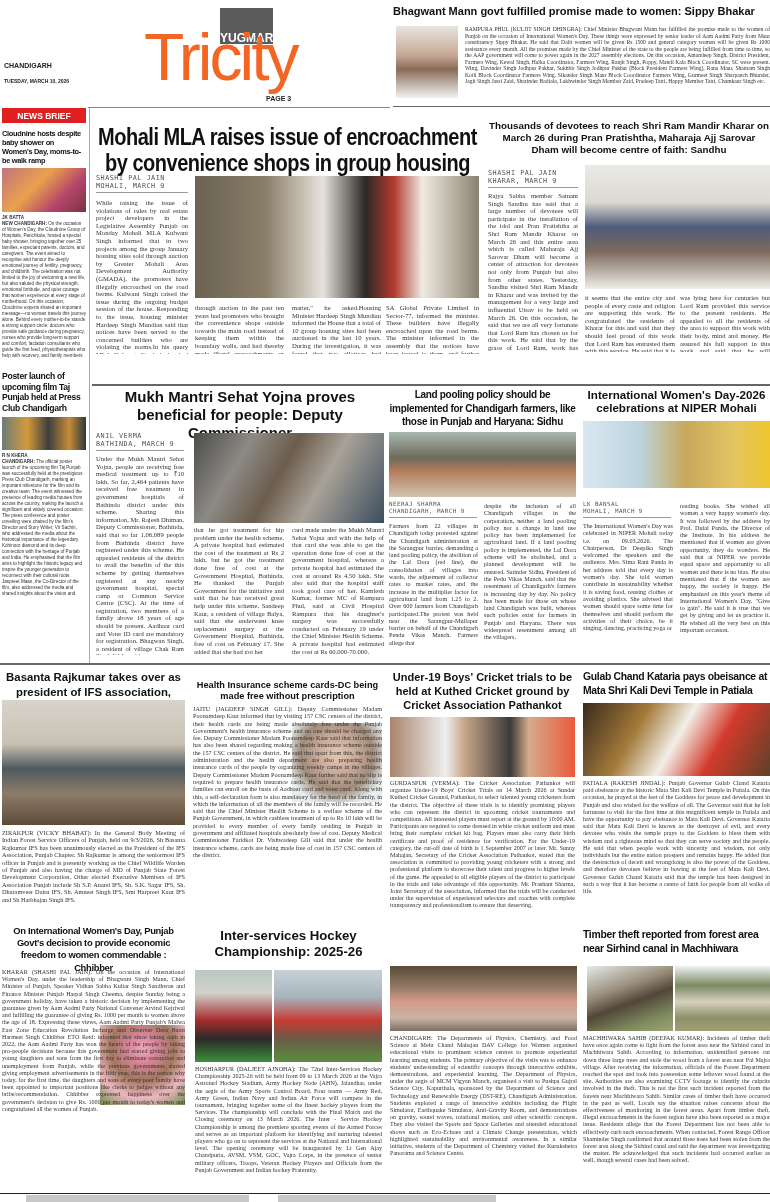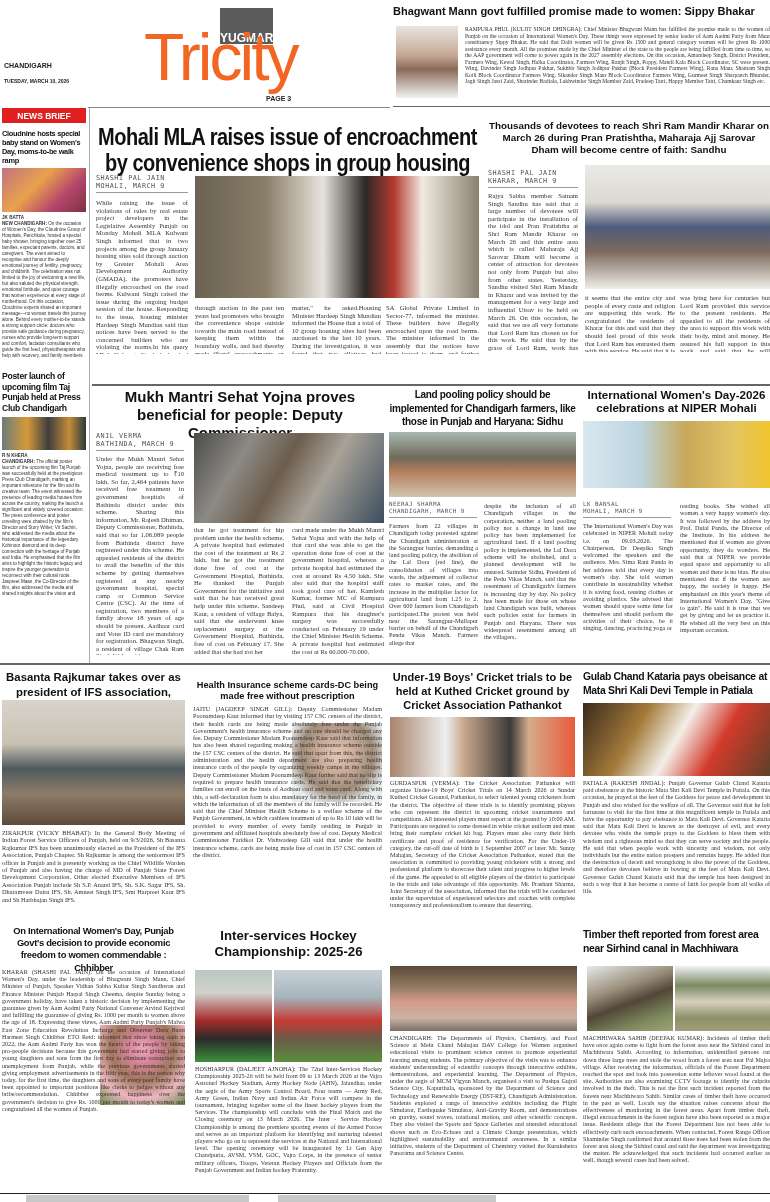--- a/index.html
+++ b/index.html
@@ -29,21 +29,21 @@
 
 <div class="abs" style="left:393px;top:4px;width:377px;height:100px;">
   <div class="head" style="font-size:11px;text-align:left;line-height:14px;">Bhagwant Mann govt fulfilled promise made to women: Sippy Bhakar</div>
   <div class="photo" style="left:3px;top:22px;width:62px;height:72px;background:linear-gradient(180deg,#e8e4e0 0%,#c7a995 40%,#8a6b58 60%,#f2f2f2 100%)"></div>
   <div class="abs body" style="left:72px;top:22px;width:305px;height:78px;font-size:5.6px;line-height:6.5px;overflow:hidden">RAMPURA PHUL (KULJIT SINGH DHINGRA): Chief Minister Bhagwant Mann has fulfilled the promise made to the women of Punjab on the occasion of International Women's Day. These things were expressed by senior leader of Aam Aadmi Party from Maur constituency Sippy Bhakar. He said that Dalit women will be given Rs 1500 and general category women will be given Rs 1000 assistance every month. All the promises made by the Chief Minister of the state to the people are being fulfilled from time to time, so the AAP government will come to power again in the 2027 assembly elections. On this occasion, Amandeep Singh, District President, Farmers Wing, Kewal Singh, Halka Coordinator, Farmers Wing, Ranjit Singh, Poppy, Mandi Kala Block Coordinator, SC were present. Wing, Davinder Singh Jodhpur Pakhar, Sukhbir Singh Jodhpur Pakhar (Block President Farmers Wing), Rana Maur, Shatnam Singh Kotli Block Coordinator Farmers Wing, Sikander Singh Maur Block Coordinator Farmers Wing, Gurmeet Singh Sharpanch Bhunder, Jagit Singh Jassi Zaid, Sharinder Badiala, Lakhwinder Singh Member Zaid, Pradeep Tatri, Happy Member Tatri, Chamkaur Singh etc.</div>
 </div>
 <div class="hr" style="left:393px;top:106px;width:377px;height:1px"></div>
 
 <div class="abs" style="left:2px;top:108px;width:84px;height:560px;">
   <div class="sans" style="background:#e02020;color:#fff;font-size:8.5px;font-weight:bold;text-align:center;padding:3px 0;height:15px">NEWS BRIEF</div>
-  <div class="cond" style="font-size:7.4px;line-height:9px;margin-top:6px;color:#111">Cloudnine hosts special baby stand on Women's Day, moms-to-be walk ramp</div>
+  <div class="cond" style="font-size:7.4px;line-height:9px;margin-top:6px;color:#111">Cloudnine hosts despite baby shower on Women's Day, moms-to-be walk ramp</div>
   <div class="photo" style="position:relative;width:84px;height:44px;margin-top:3px;background:linear-gradient(135deg,#c0737f,#e9a24c 40%,#b5466b 70%,#7a3442)"></div>
   <div class="tiny" style="margin-top:3px;font-weight:bold">JK BATTA</div>
   <div class="tiny" style="height:138px;overflow:hidden"><b>NEW CHANDIGARH:</b> <span>On the occasion of Women's Day, the Cloudnine Group of Hospitals, Panchkula, hosted a special baby shower, bringing together over 25 families, expectant parents, doctors, and caregivers. The event aimed to recognise and honour the deeply emotional journey of fertility, pregnancy, and childbirth. The celebration was not limited to the joy of welcoming a new life, but also saluted the physical strength, emotional fortitude, and quiet courage that women experience at every stage of motherhood. On this occasion, Cloudnine experts shared an important message—no woman travels this journey alone. Behind every mother-to-be stands a strong support circle: doctors who provide safe guidance during pregnancy, nurses who provide long-term support and comfort, lactation consultants who guide the first feed, physiotherapists who help with recovery, and family members who stand by her with love, trust, and strength. All of this reminds us that a family is truly built with the support of an entire "village."</span></div>
   <div class="cond" style="font-size:8.6px;line-height:10.5px;margin-top:12px;color:#111">Poster launch of upcoming film Taj Punjab held at Press Club Chandigarh</div>
   <div class="photo" style="position:relative;width:84px;height:33px;margin-top:4px;background:linear-gradient(90deg,#6d7b7a,#d59a3a 30%,#3e3e3e 55%,#c58b38 80%,#2b3a3a)"></div>
   <div class="tiny" style="margin-top:3px;font-weight:bold">R N KHERA</div>
   <div class="tiny" style="height:138px;overflow:hidden"><b>CHANDIGARH:</b> <span>The official poster launch of the upcoming film Taj Punjab was successfully held at the prestigious Press Club Chandigarh, marking an important milestone for the film and its creative team. The event witnessed the presence of leading media houses from across the country, making the launch a significant and widely covered occasion. The press conference and poster unveiling were chaired by the film's Director and Story Writer, Vir Sachin, who addressed the media about the historical importance of the legendary Kohinoor diamond and its deep connection with the heritage of Punjab and India. He emphasised that the film aims to highlight the historic legacy and inspire the younger generation to reconnect with their cultural roots. Jaspreet Maan, the Co-Director of the film, also addressed the media and shared insights about the vision and direction of the project. He revealed that the film will be shot across multiple locations, with major portions planned to be filmed in Punjab as well as in the United Kingdom, giving the film a wider historical and cinematic canvas.</span></div>
 </div>
 <div class="abs" style="left:89px;top:108px;width:1px;height:556px;background:#aaa"></div>
 

